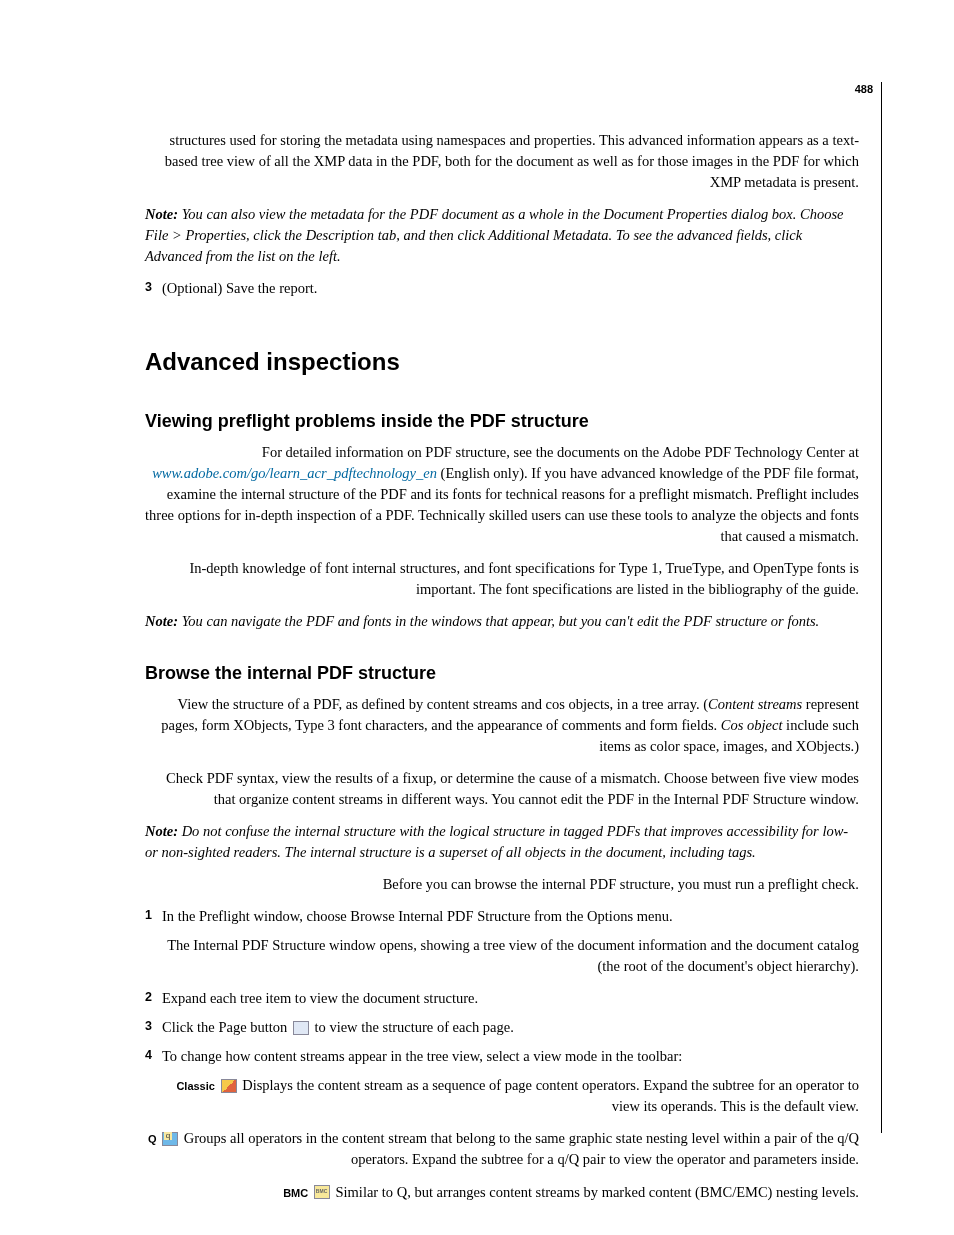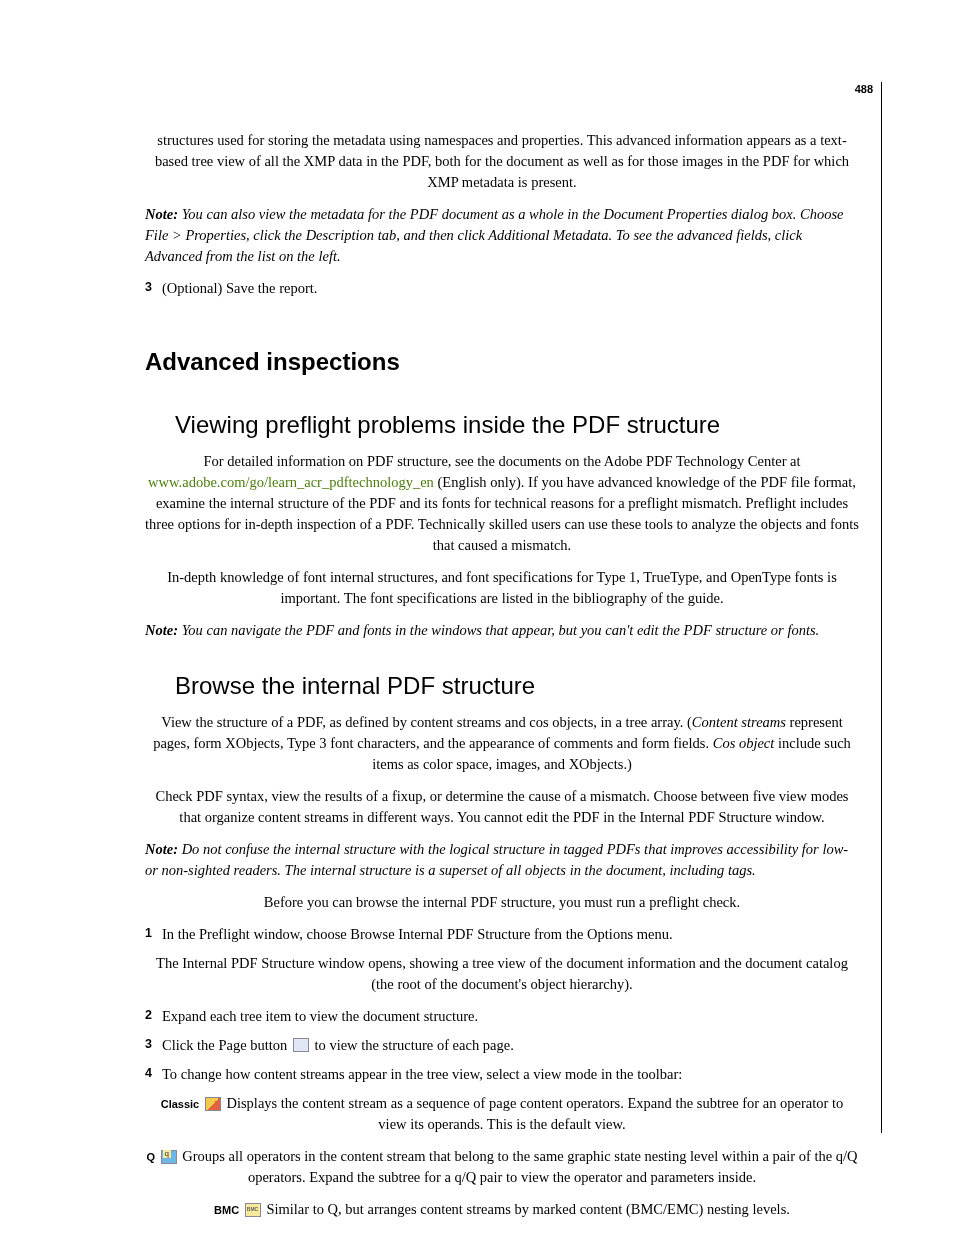--- a/index.html
+++ b/index.html
@@ -41,21 +41,21 @@
       position: absolute;
       right: 72px;
       top: 82px;
     }
     .page-number-text {
       position: relative;
       top: 0;
     }
     .body-text {
       margin-bottom: 11px;
-      text-align: center;
+      text-align: right;
     }
     .note {
       font-style: italic;
       margin-bottom: 11px;
     }
     .note-label {
       font-weight: bold;
       font-style: italic;
     }
     .step-item {
@@ -73,29 +73,29 @@
     }
     h1 {
       font-family: 'Myriad Pro', 'Helvetica Neue', Arial, sans-serif;
       font-size: 24px;
       font-weight: bold;
       margin-top: 46px;
       margin-bottom: 28px;
     }
     h2 {
       font-family: 'Myriad Pro', 'Helvetica Neue', Arial, sans-serif;
-      font-size: 24px;
-      font-weight: normal;
+      font-size: 18px;
+      font-weight: bold;
       margin-top: 28px;
       margin-bottom: 8px;
-      margin-left: 30px;
     }
     a.link {
-      color: #4d7c0f;
+      color: #0369a1;
       text-decoration: none;
+      font-style: italic;
     }
     .italic { font-style: italic; }
     .bold-sans {
       font-family: 'Myriad Pro', 'Helvetica Neue', Arial, sans-serif;
       font-weight: bold;
       font-size: 11px;
     }
     .inline-icon {
       display: inline-block;
       width: 16px;

